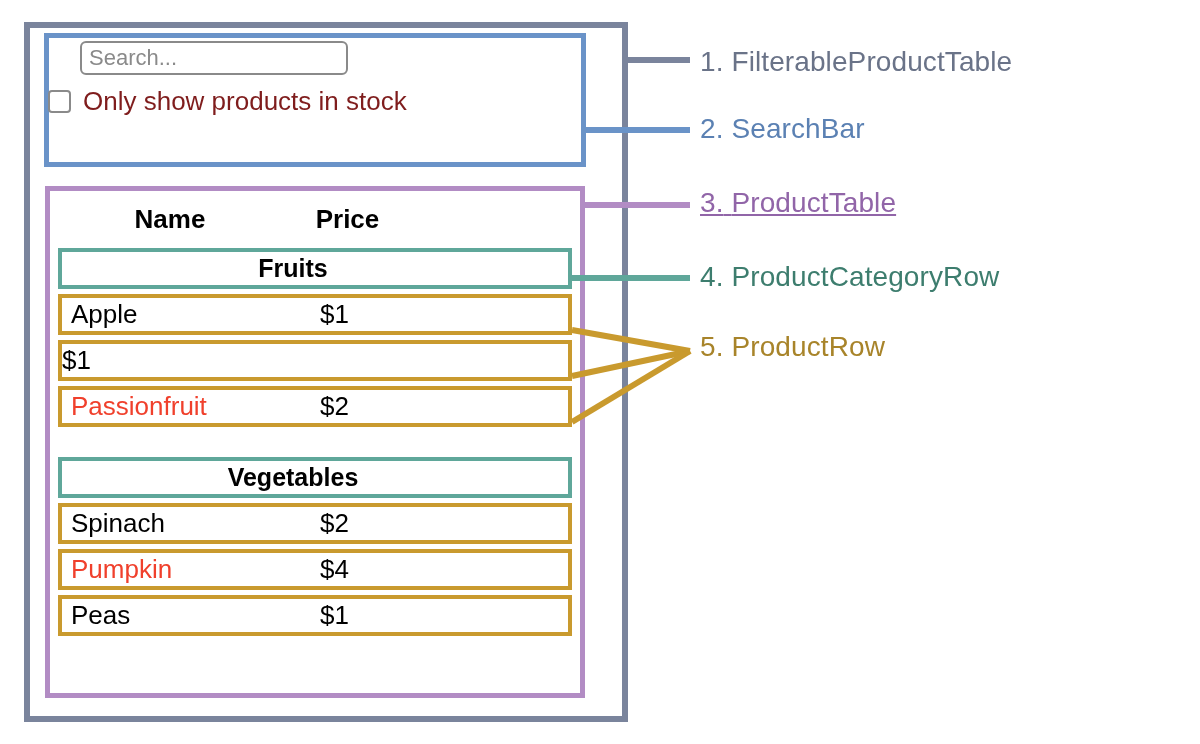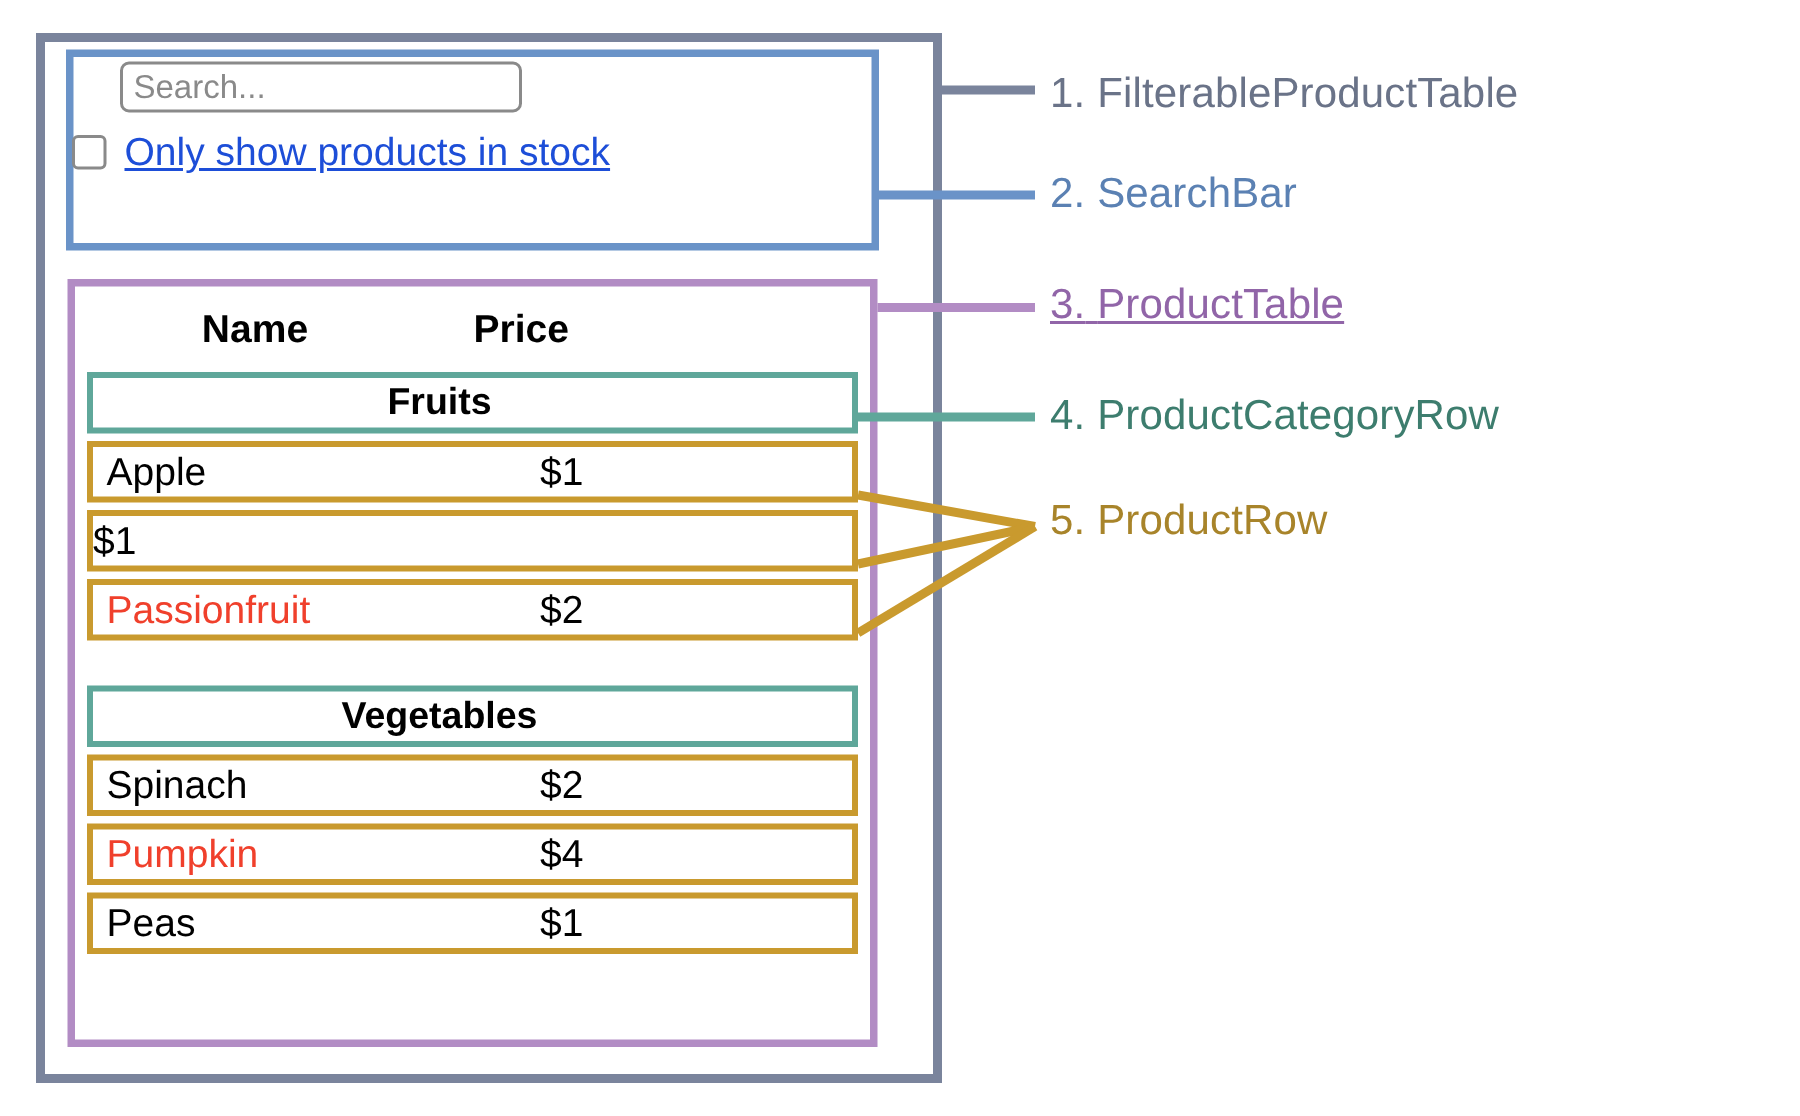--- a/index.html
+++ b/index.html
@@ -96,24 +96,23 @@
     background: #ffffff;
     flex: none;
     margin: 0;
     padding: 0;
     appearance: none;
     -webkit-appearance: none;
   }
   .stock-label {
     font-family: "Liberation Sans", sans-serif;
     font-size: 26px;
-    color: #1d4ed8;
+    color: #7f1d1d;
     white-space: nowrap;
     line-height: 1;
-    text-decoration: underline;
   }
 
   
   .box-producttable {
     position: absolute;
     left: 45px;
     top: 186px;
     width: 540px;
     height: 512px;
     border: 5px solid #b28cc4;
@@ -170,21 +169,20 @@
   }
   .prod-row {
     box-sizing: border-box;
     width: 514px;
     height: 41px;
     border: 4px solid #c99a2e;
     background: #ffffff;
     display: flex;
     align-items: center;
     margin-bottom: 5px;
-    gap: 40px;
   }
   .prod-row.spacer-after { margin-bottom: 30px; }
   .prod-name {
     font-family: "Liberation Sans", sans-serif;
     font-size: 26px;
     color: #000000;
     width: 258px;
     padding-left: 9px;
     box-sizing: border-box;
     white-space: nowrap;

